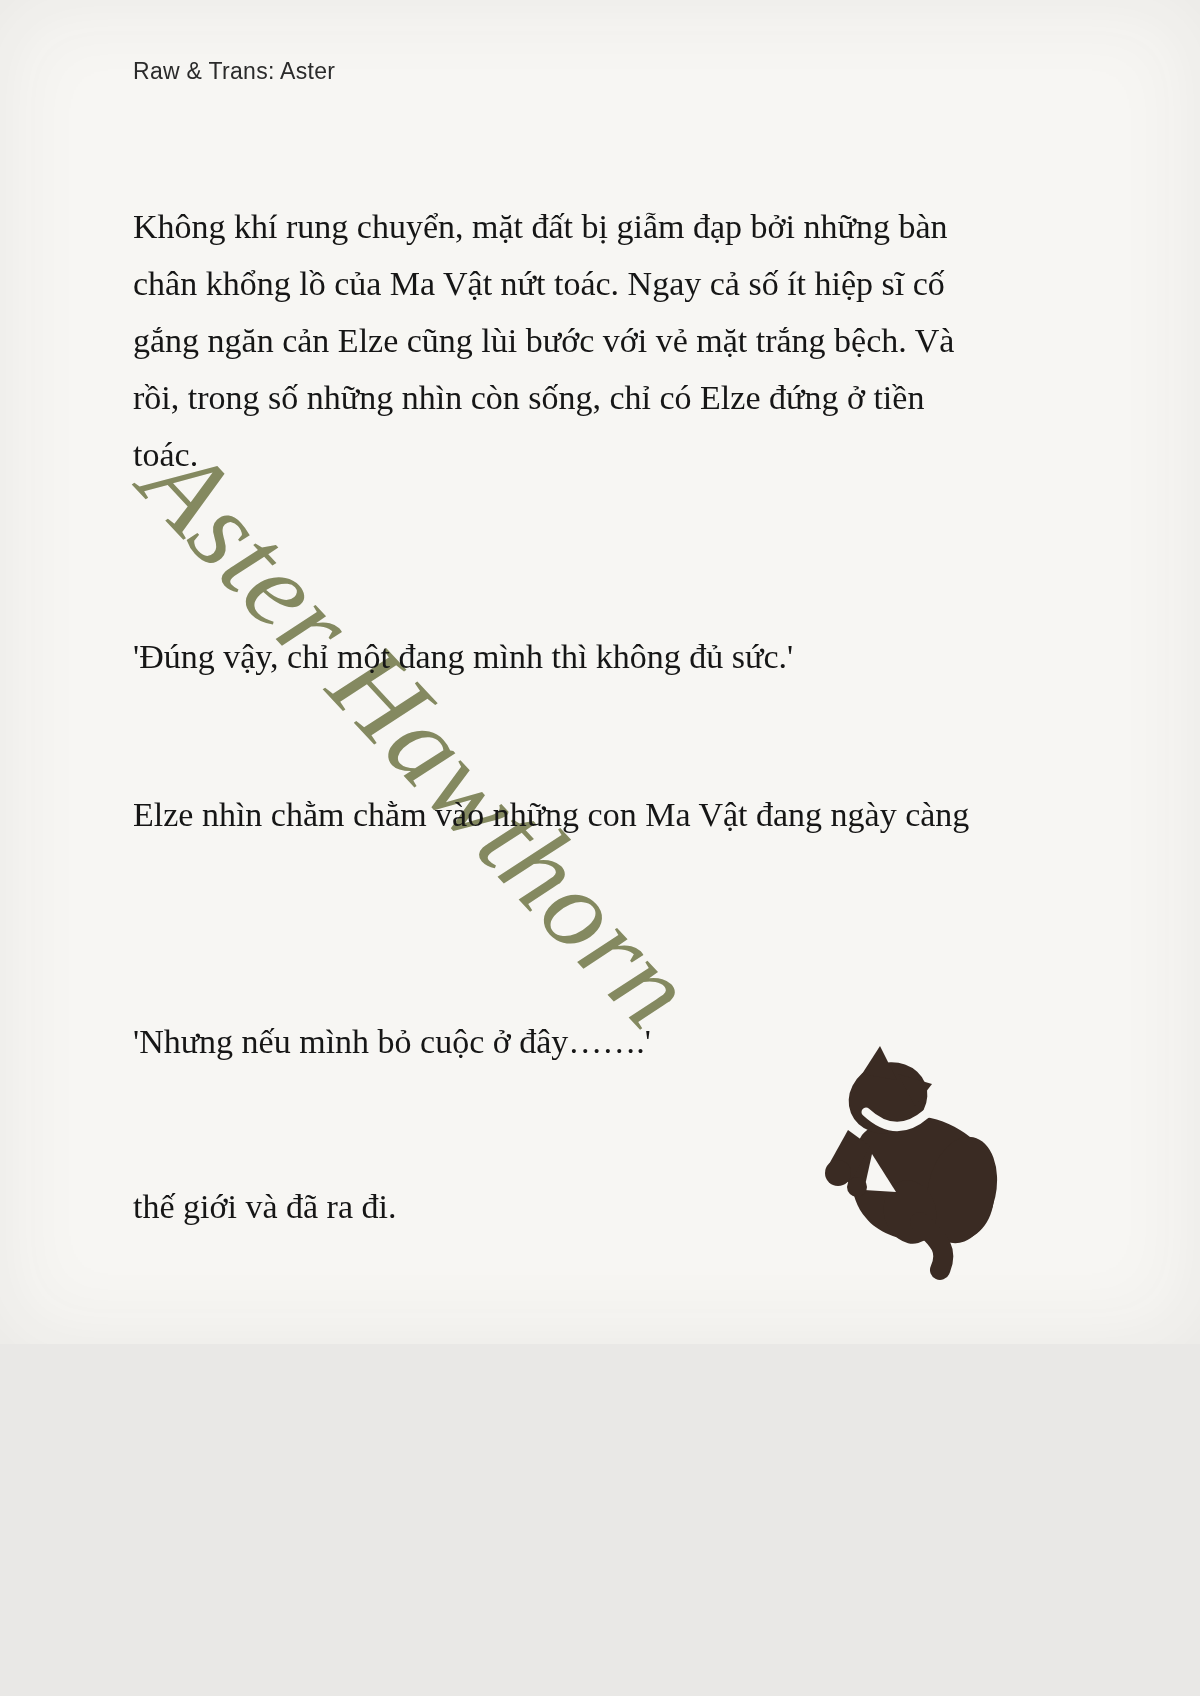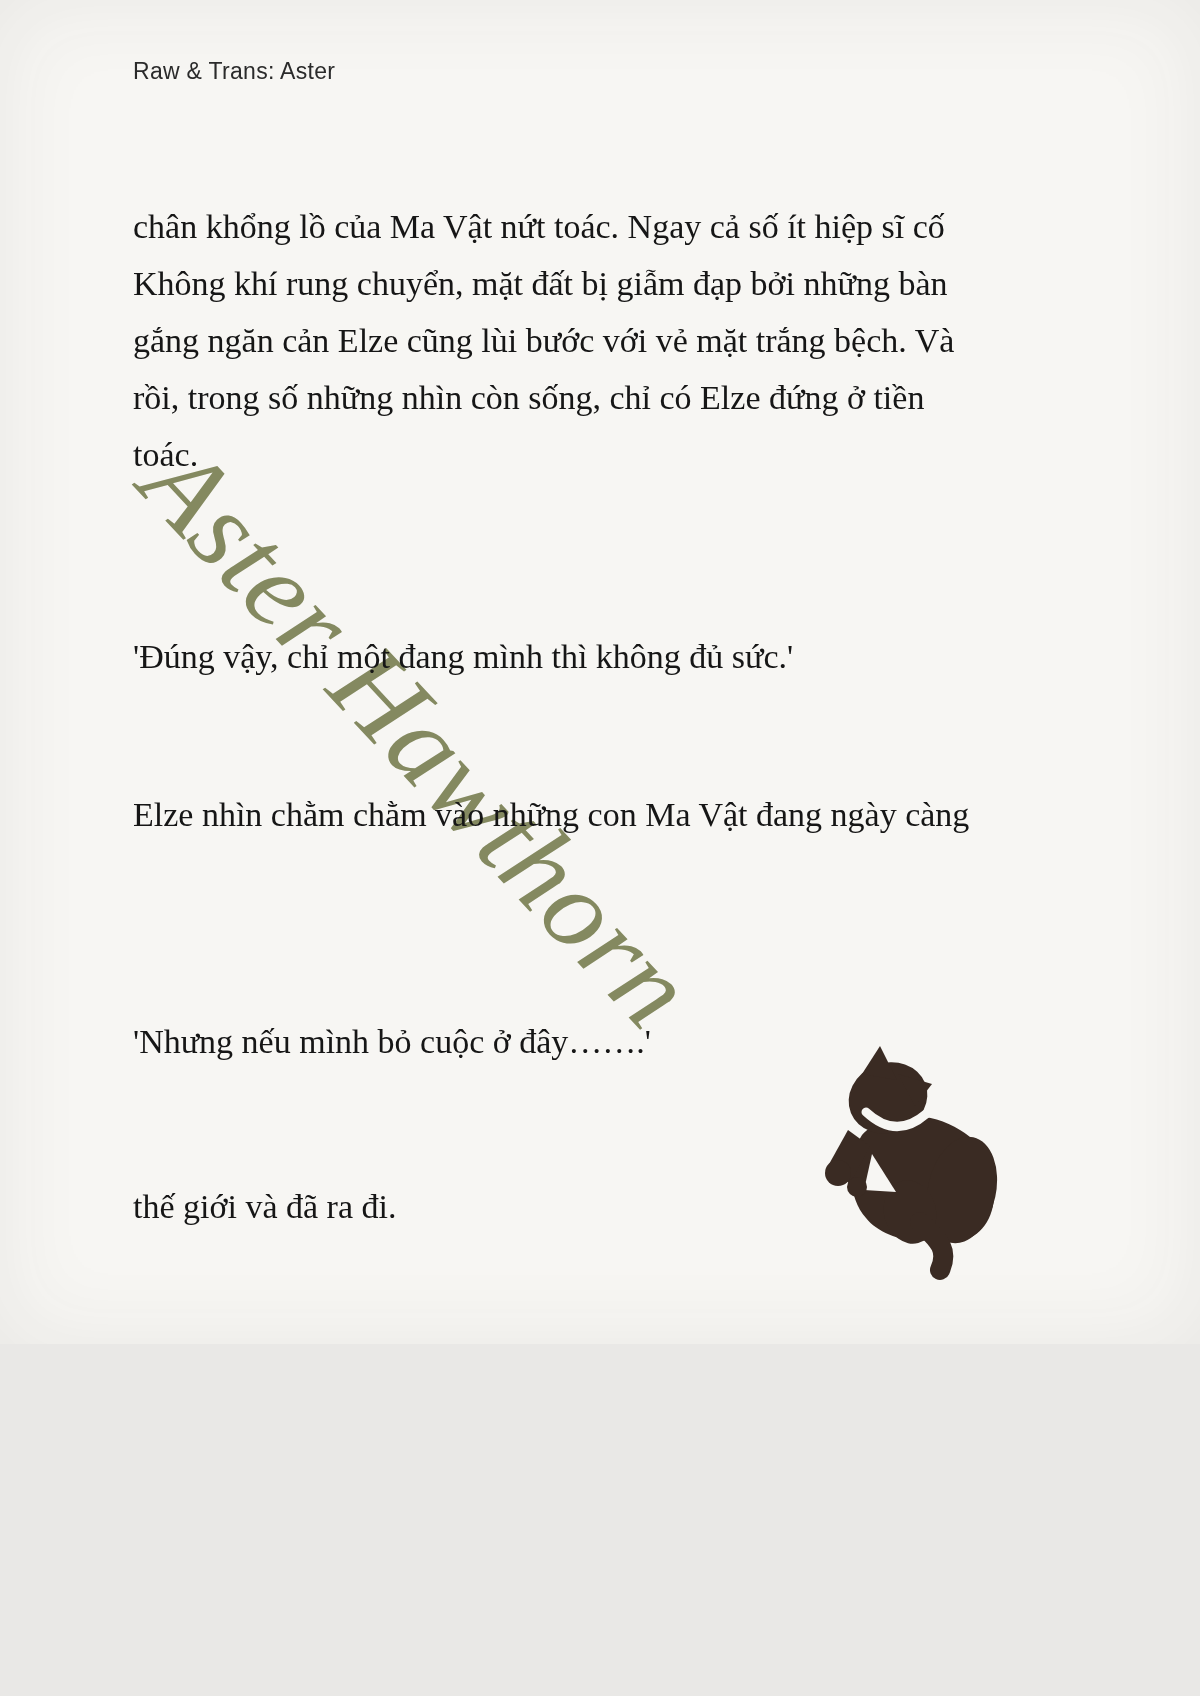--- a/index.html
+++ b/index.html
@@ -51,22 +51,22 @@
 </head>
 <body>
 
 <div class="page">
 
   <div class="header">Raw &amp; Trans: Aster</div>
 
   <div class="watermark">Aster Hawthorn</div>
 
   <div class="para p0">
+    <div class="line">Không khí rung chuyển, mặt đất bị giẫm đạp bởi những bàn</div>
     <div class="line">chân khổng lồ của Ma Vật nứt toác. Ngay cả số ít hiệp sĩ cố</div>
-    <div class="line">Không khí rung chuyển, mặt đất bị giẫm đạp bởi những bàn</div>
     <div class="line">gắng ngăn cản Elze cũng lùi bước với vẻ mặt trắng bệch. Và</div>
     <div class="line">rồi, trong số những nhìn còn sống, chỉ có Elze đứng ở tiền</div>
     <div class="line">toác.</div>
   </div>
 
   <div class="para p1">
     <div class="line">'Đúng vậy, chỉ một đang mình thì không đủ sức.'</div>
   </div>
 
   <div class="para p2">

